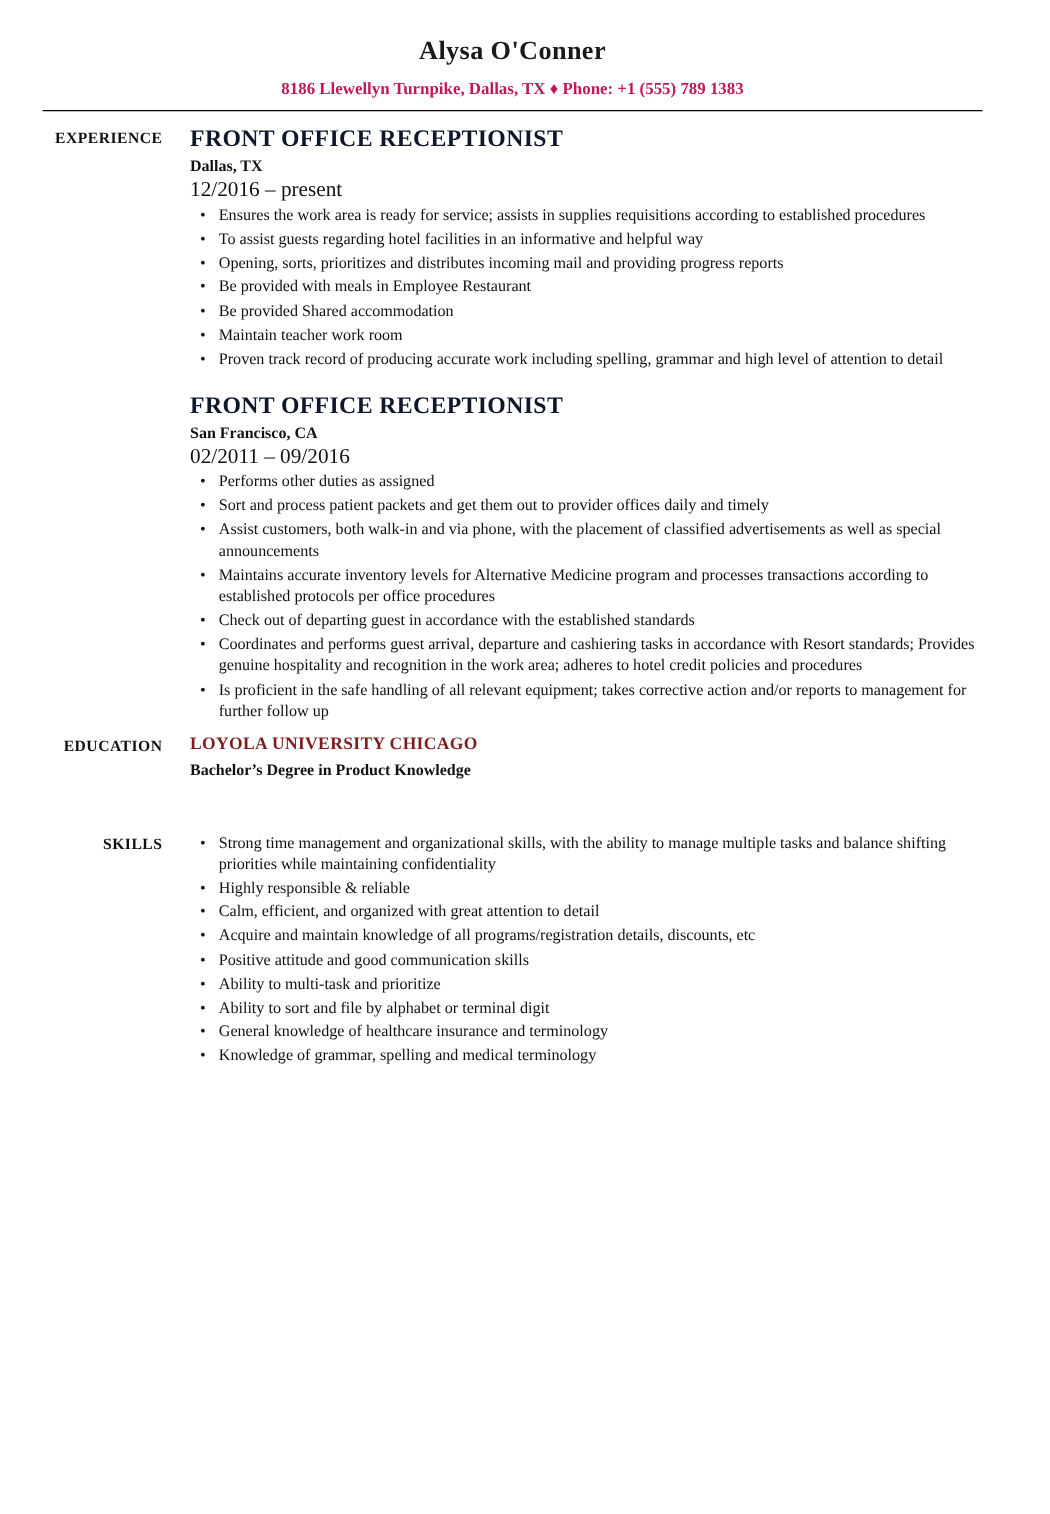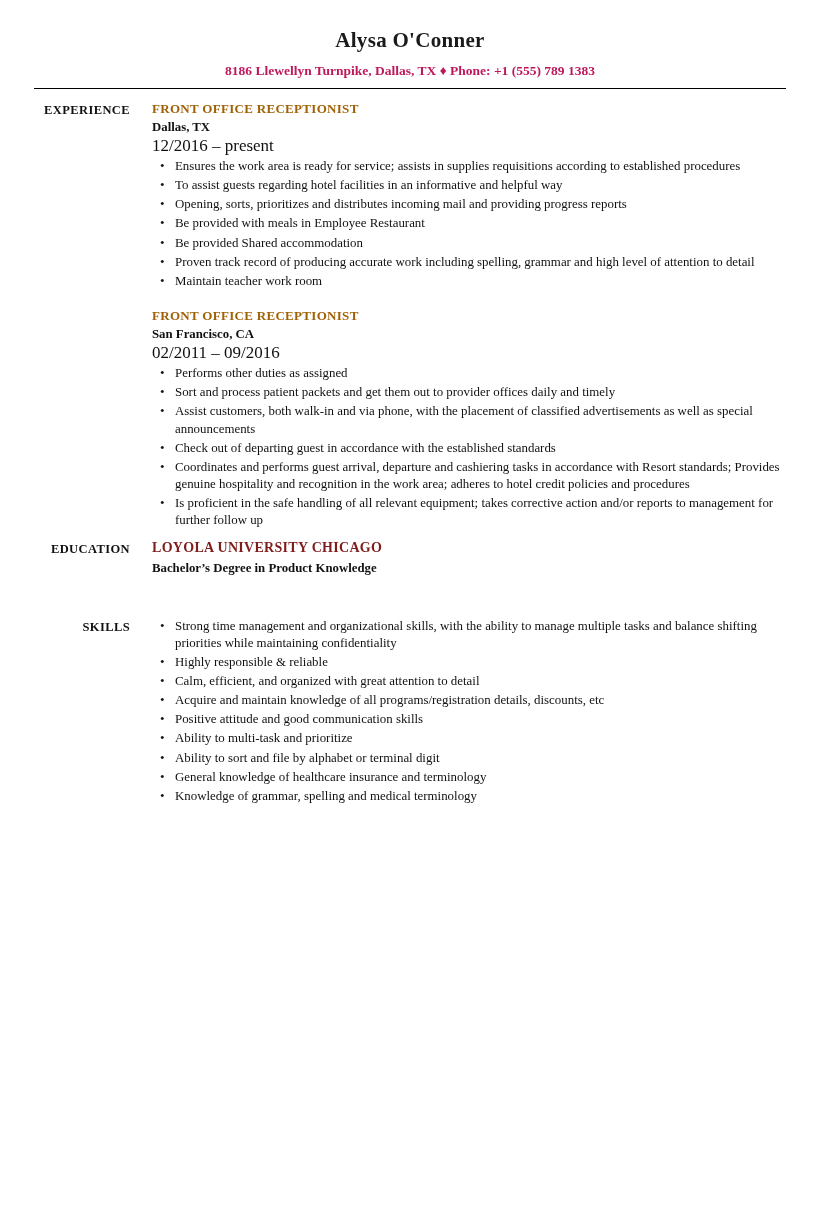--- a/index.html
+++ b/index.html
@@ -66,23 +66,23 @@
   }
   .job {
     margin-bottom: 18px;
   }
   .job:last-child {
     margin-bottom: 6px;
   }
   .job-title {
     font-family: "Liberation Serif", serif;
     font-weight: bold;
-    font-size: 13px;
+    font-size: 19px;
     letter-spacing: 0.3px;
-    color: #a16207;
+    color: #0f172a;
     margin-bottom: 3px;
   }
   .job-location {
     font-family: "Liberation Serif", serif;
     font-weight: bold;
     font-size: 12.8px;
     color: #111111;
     margin-bottom: 1px;
   }
   .job-dates {
@@ -151,33 +151,34 @@
         <div class="job">
           <div class="job-title">FRONT OFFICE RECEPTIONIST</div>
           <div class="job-location">Dallas, TX</div>
           <div class="job-dates">12/2016 – present</div>
           <ul class="bullets">
             <li>Ensures the work area is ready for service; assists in supplies requisitions according to established procedures</li>
             <li>To assist guests regarding hotel facilities in an informative and helpful way</li>
             <li>Opening, sorts, prioritizes and distributes incoming mail and providing progress reports</li>
             <li>Be provided with meals in Employee Restaurant</li>
             <li>Be provided Shared accommodation</li>
+            <li>Maintain teacher work room</li>
             <li>Proven track record of producing accurate work including spelling, grammar and high level of attention to detail</li>
-            <li>Maintain teacher work room</li>
           </ul>
         </div>
 
         <div class="job">
           <div class="job-title">FRONT OFFICE RECEPTIONIST</div>
           <div class="job-location">San Francisco, CA</div>
           <div class="job-dates">02/2011 – 09/2016</div>
           <ul class="bullets">
             <li>Performs other duties as assigned</li>
             <li>Sort and process patient packets and get them out to provider offices daily and timely</li>
             <li>Assist customers, both walk-in and via phone, with the placement of classified advertisements as well as special announcements</li>
+            <li>Maintains accurate inventory levels for Alternative Medicine program and processes transactions according to established protocols per office procedures</li>
             <li>Check out of departing guest in accordance with the established standards</li>
             <li>Coordinates and performs guest arrival, departure and cashiering tasks in accordance with Resort standards; Provides genuine hospitality and recognition in the work area; adheres to hotel credit policies and procedures</li>
             <li>Is proficient in the safe handling of all relevant equipment; takes corrective action and/or reports to management for further follow up</li>
           </ul>
         </div>
 
       </div>
     </div>
 
     <div class="section">

